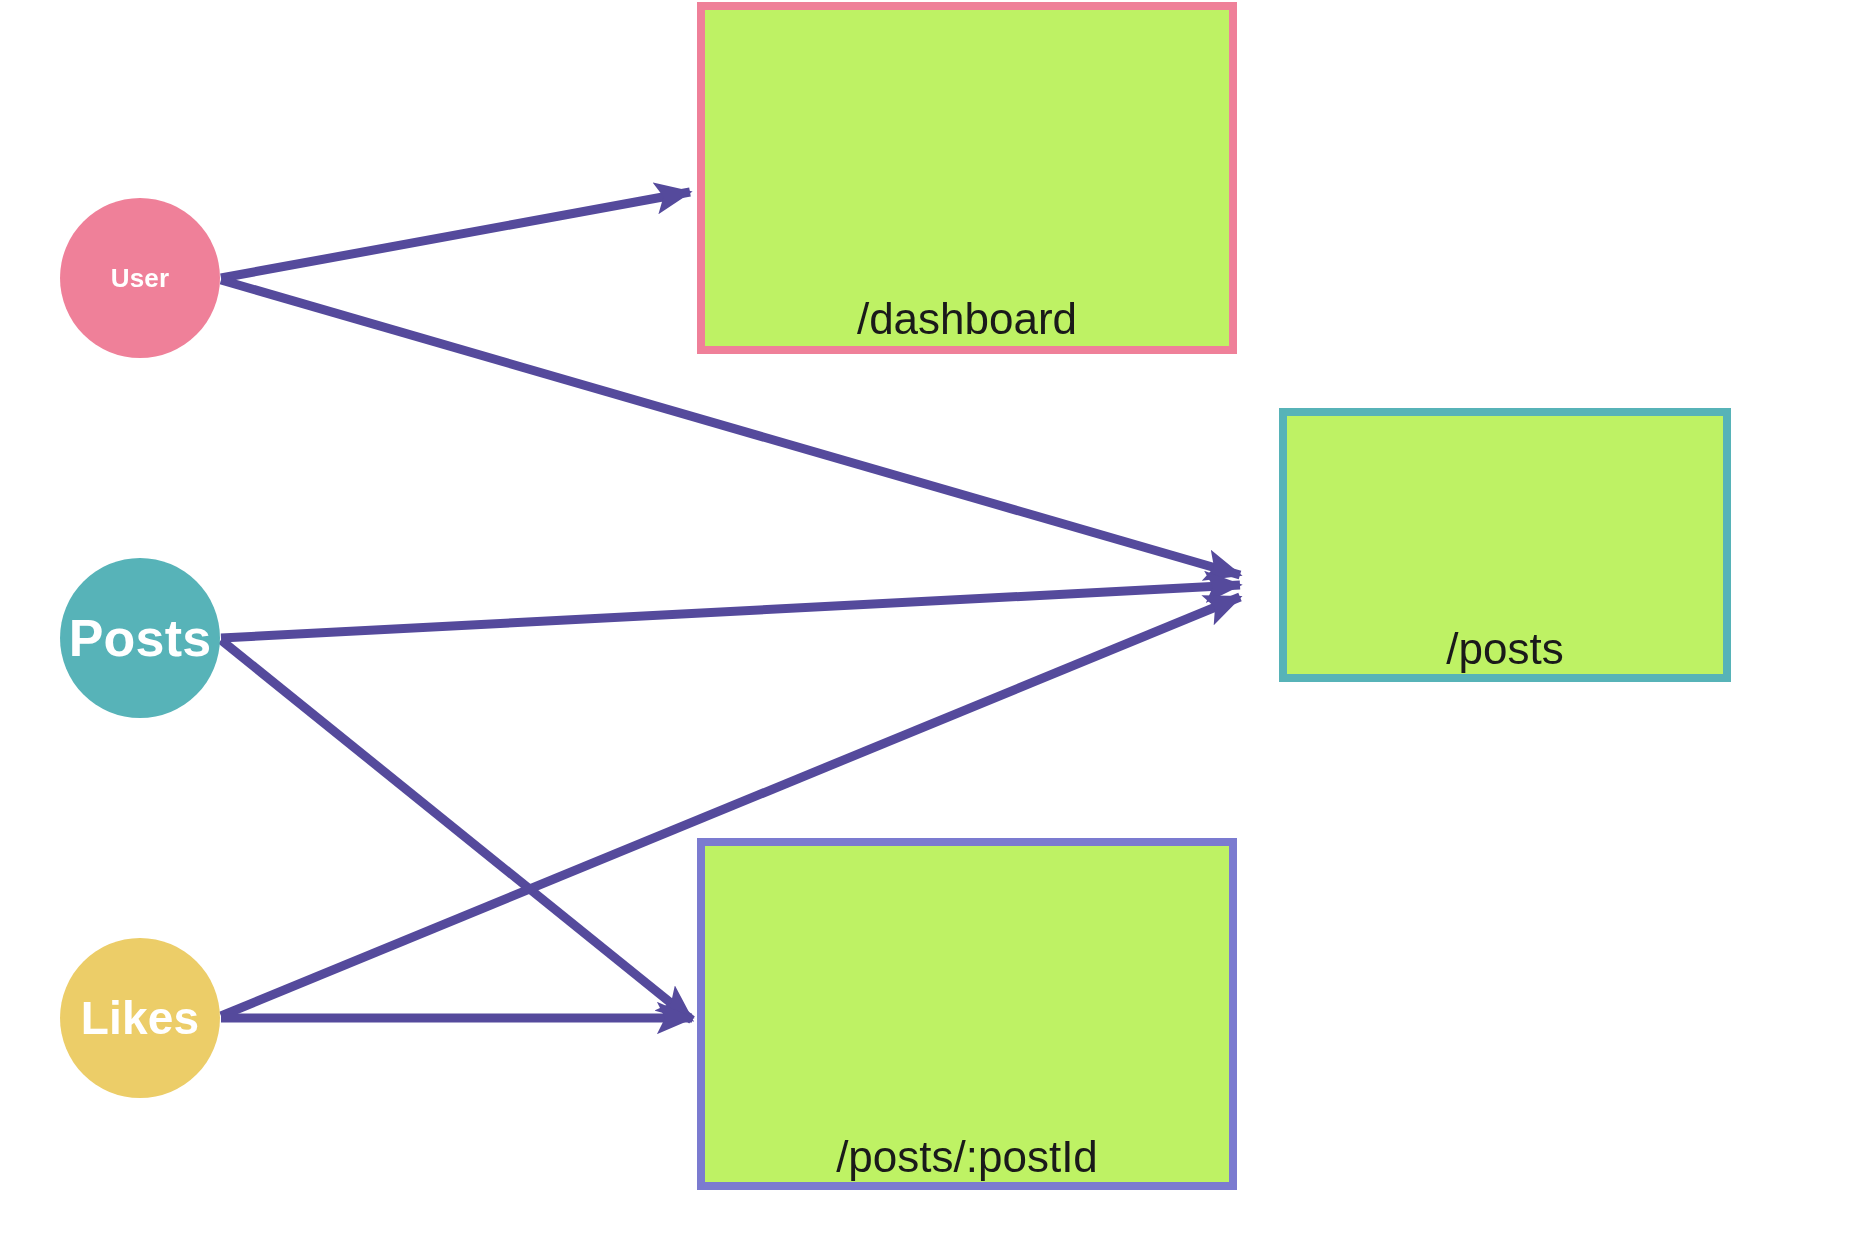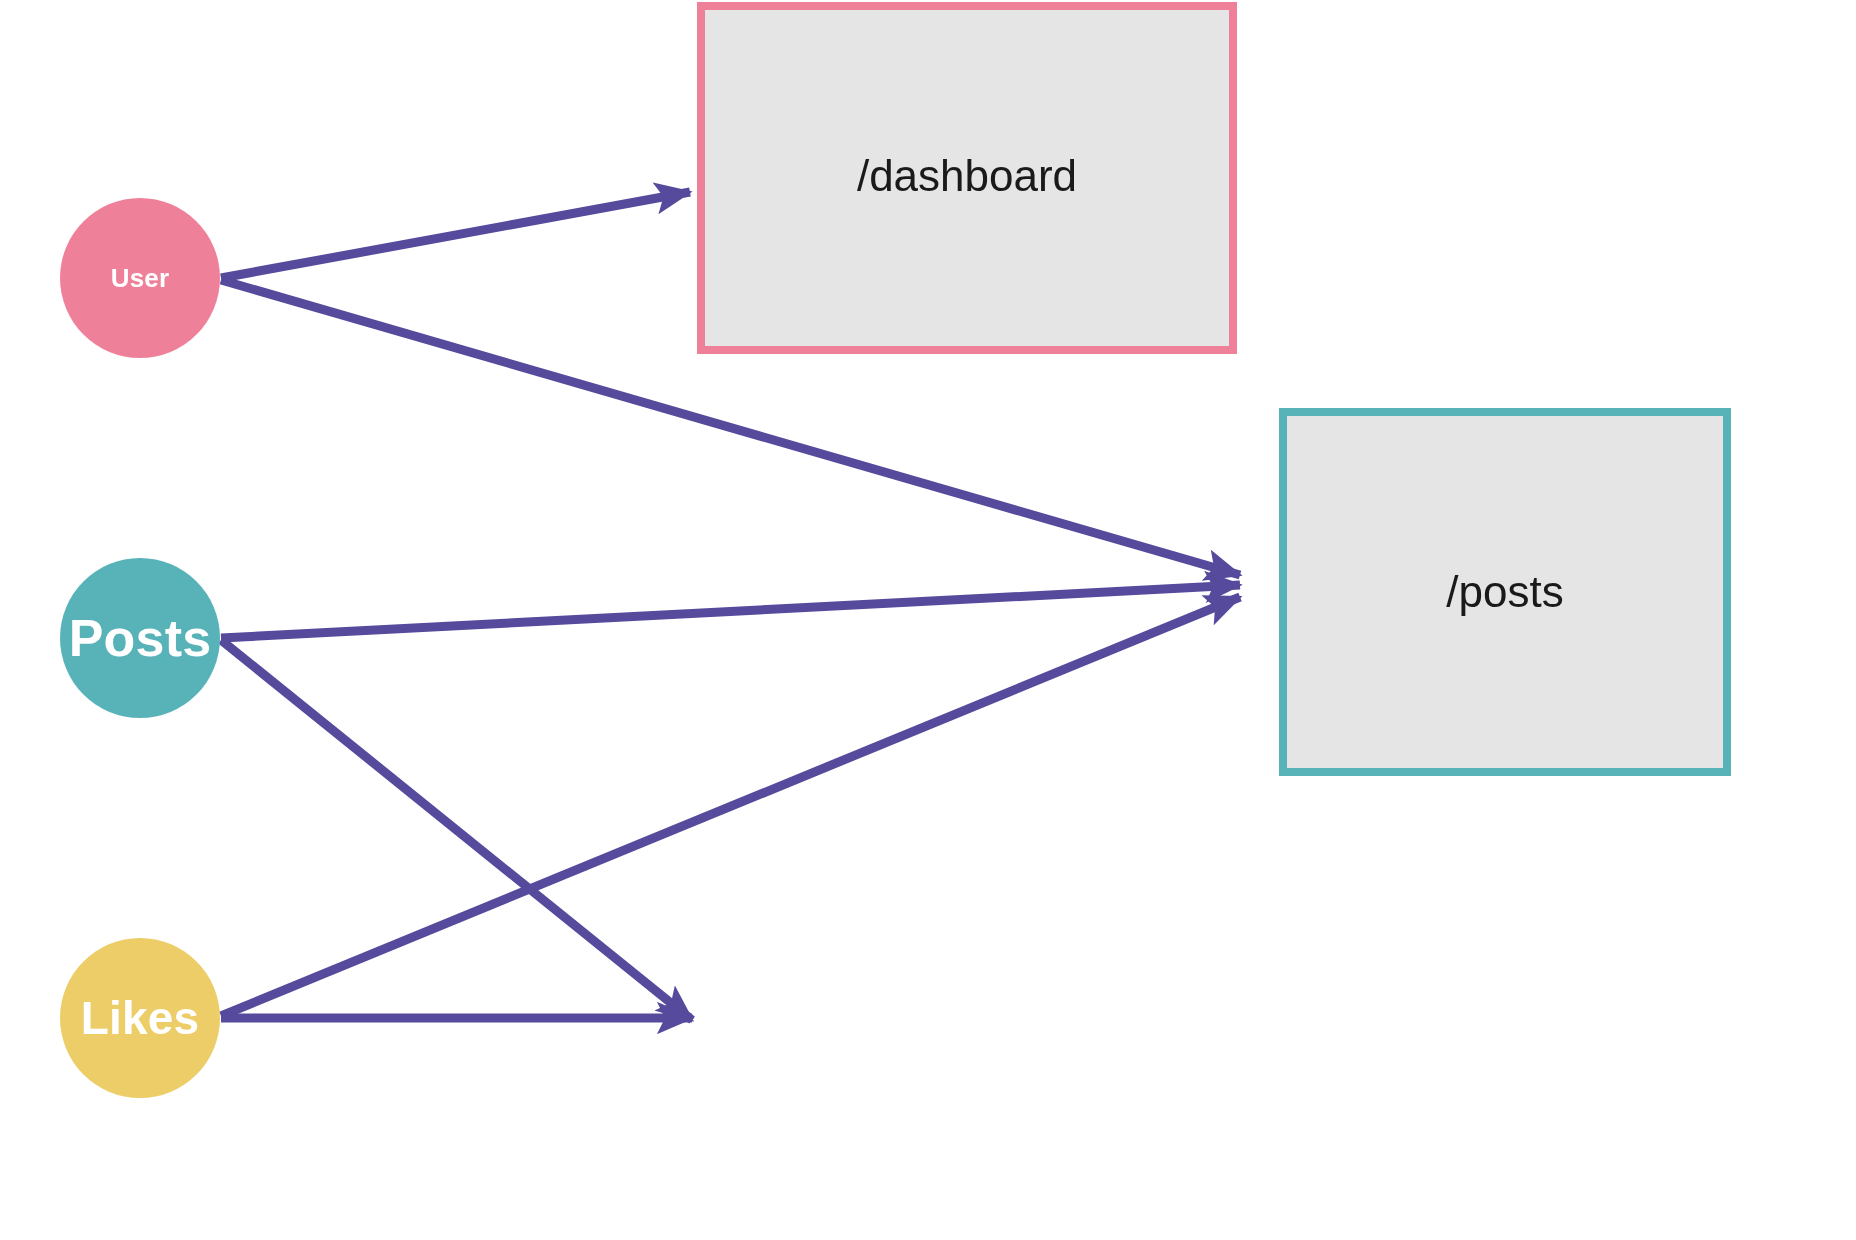--- a/index.html
+++ b/index.html
@@ -30,23 +30,23 @@
     display: flex;
     align-items: center;
     justify-content: center;
     color: #ffffff;
     font-weight: bold;
     letter-spacing: 0.2px;
     z-index: 3;
   }
   .route-box {
     position: absolute;
-    background: #e5e5e5;
+    background: #bef264;
     display: flex;
-    align-items: center;
+    align-items: flex-end;
     justify-content: center;
     box-sizing: border-box;
     z-index: 2;
   }
   .route-label {
     color: #1a1a1a;
     font-weight: 400;
     white-space: nowrap;
   }
 </style>
@@ -77,17 +77,20 @@
   <div class="node-circle" id="node-1" style="left: 60px; top: 558px; width: 160px; height: 160px; background: rgb(87, 179, 184); color: rgb(255, 255, 255); font-size: 52px;">
     <span>Posts</span>
   </div>
   <div class="node-circle" id="node-2" style="left: 60px; top: 938px; width: 160px; height: 160px; background: rgb(236, 205, 104); color: rgb(255, 255, 255); font-size: 46px;">
     <span>Likes</span>
   </div>
 
   <div class="route-box" id="route-0" style="left: 697px; top: 2px; width: 540px; height: 352px; border: 8px solid rgb(239, 128, 153);">
     <span class="route-label" style="font-size: 44px; transform: translateY(-2px);">/dashboard</span>
   </div>
-  <div class="route-box" id="route-1" style="left: 1279px; top: 408px; width: 452px; height: 368px; border: 8px solid rgb(87, 179, 184);">
+  <div class="route-box" id="route-1" style="left: 1279px; top: 408px; width: 452px; height: 274px; border: 8px solid rgb(87, 179, 184);">
     <span class="route-label" style="font-size: 44px; transform: translateY(0px);">/posts</span>
+  </div>
+  <div class="route-box" id="route-2" style="left: 697px; top: 838px; width: 540px; height: 352px; border: 8px solid rgb(123, 123, 208);">
+    <span class="route-label" style="font-size: 44px; transform: translateY(0px);">/posts/:postId</span>
   </div>
 
 </div>
 
 </body></html>

